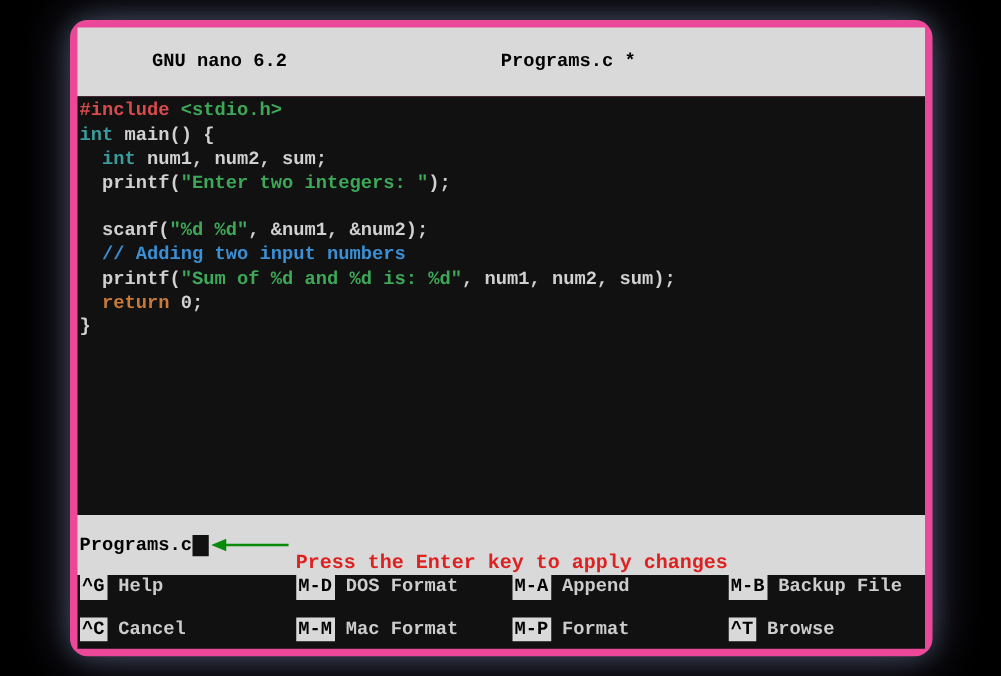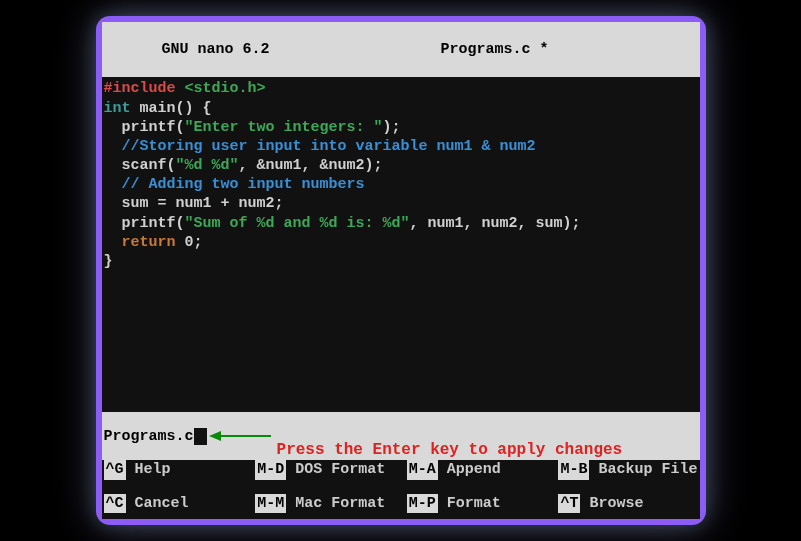--- a/index.html
+++ b/index.html
@@ -8,22 +8,22 @@
       width: 801px;
       height: 541px;
       font-family: 'Courier New', monospace;
       font-size: 15px;
       font-weight: bold;
       display: flex;
       align-items: center;
       justify-content: center;
     }
     .terminal {
-      width: 610px;
-      background: #8b5cf6;
+      width: 690px;
+      background: #ec4899;
       border-radius: 14px;
       box-shadow: 0 0 40px rgba(180,160,255,0.35), 0 0 20px rgba(120,200,180,0.25);
       padding: 6px;
     }
     .title-bar {
       background: #d9d9d9;
       color: #000;
       padding: 2px 6px;
       white-space: pre;
     }
@@ -89,27 +89,27 @@
 <div class="terminal">
 
   <div class="title-bar">
     <span>  GNU nano 6.2</span><span>                   </span><span>Programs.c *</span>
   </div>
 
   <div class="editor">
     <div class="line"><span class="kw-include">#include</span><span class="str-green"> &lt;stdio.h&gt;</span></div>
     <div class="line"><span class="type-teal">int</span><span class="plain"> main() {</span></div>
     <div class="line"></div>
+    <div class="line"><span class="plain">  </span><span class="type-teal">int</span><span class="plain"> num1, num2, sum;</span></div>
     <div class="line"></div>
     <div class="line"><span class="plain">  printf(</span><span class="str-green">"Enter two integers: "</span><span class="plain">);</span></div>
-    <div class="line"><span class="plain">  </span><span class="comment">//Storing user input into variable num1 &amp; num2</span></div>
+    <div class="line"><span class="plain">  </span></div>
     <div class="line"><span class="plain">  scanf(</span><span class="str-green">"%d %d"</span><span class="plain">, &amp;num1, &amp;num2);</span></div>
     <div class="line"></div>
     <div class="line"><span class="plain">  </span><span class="comment">// Adding two input numbers</span></div>
-    <div class="line plain">  sum = num1 + num2;</div>
     <div class="line"></div>
     <div class="line"><span class="plain">  printf(</span><span class="str-green">"Sum of %d and %d is: %d"</span><span class="plain">, num1, num2, sum);</span></div>
     <div class="line"><span class="plain">  </span><span class="return-kw">return</span><span class="plain"> 0;</span></div>
     <div class="line plain">}</div>
   </div>
 
   <div class="prompt-row">
     <span>Programs.c</span><span class="prompt-input"> </span>
     <svg class="arrow-svg" width="62" height="14" viewBox="0 0 62 14">
       <line x1="62" y1="7" x2="8" y2="7" stroke="#0a8a0a" stroke-width="2"></line>

